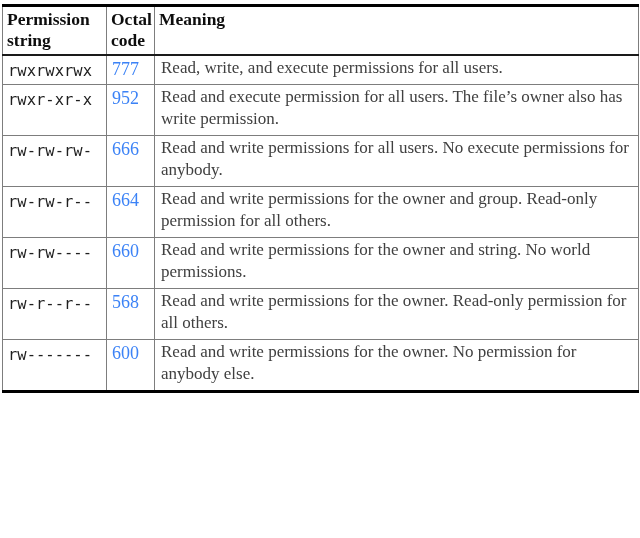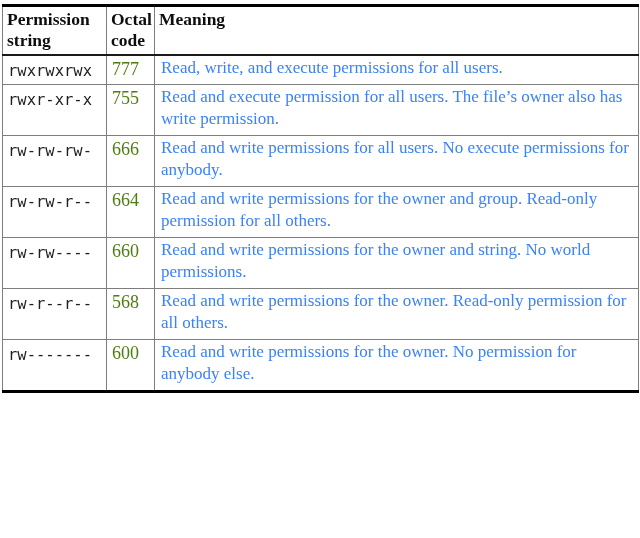--- a/index.html
+++ b/index.html
@@ -50,28 +50,28 @@
     font-size: 15.5px;
     line-height: 20px;
     color: #1f1f1f;
     padding: 5px 2px 2px 5px;
     white-space: nowrap;
   }
   td.octal {
     font-size: 18px;
     line-height: 22px;
     padding: 2px 2px 2px 5px;
-    color: #4d7c0f;
+    color: #3b82f6;
     font-variant-numeric: oldstyle-nums;
   }
   td.meaning {
     font-size: 17px;
     line-height: 22.5px;
     padding: 1px 4px 4px 6px;
-    color: #3b82f6;
+    color: #404040;
   }
 </style>
 </head>
 <body>
 
 <div class="doc">
   <table class="perm-table">
     <colgroup>
       <col class="c1">
       <col class="c2">
@@ -85,21 +85,21 @@
       </tr>
     </thead>
     <tbody>
         <tr>
     <td class="perm">rwxrwxrwx</td>
     <td class="octal">777</td>
     <td class="meaning">Read, write, and execute permissions for all users.</td>
   </tr>
         <tr>
     <td class="perm">rwxr-xr-x</td>
-    <td class="octal">755</td>
+    <td class="octal">952</td>
     <td class="meaning">Read and execute permission for all users. The file’s owner also has write permission.</td>
   </tr>
         <tr>
     <td class="perm">rw-rw-rw-</td>
     <td class="octal">666</td>
     <td class="meaning">Read and write permissions for all users. No execute permissions for anybody.</td>
   </tr>
         <tr>
     <td class="perm">rw-rw-r--</td>
     <td class="octal">664</td>

